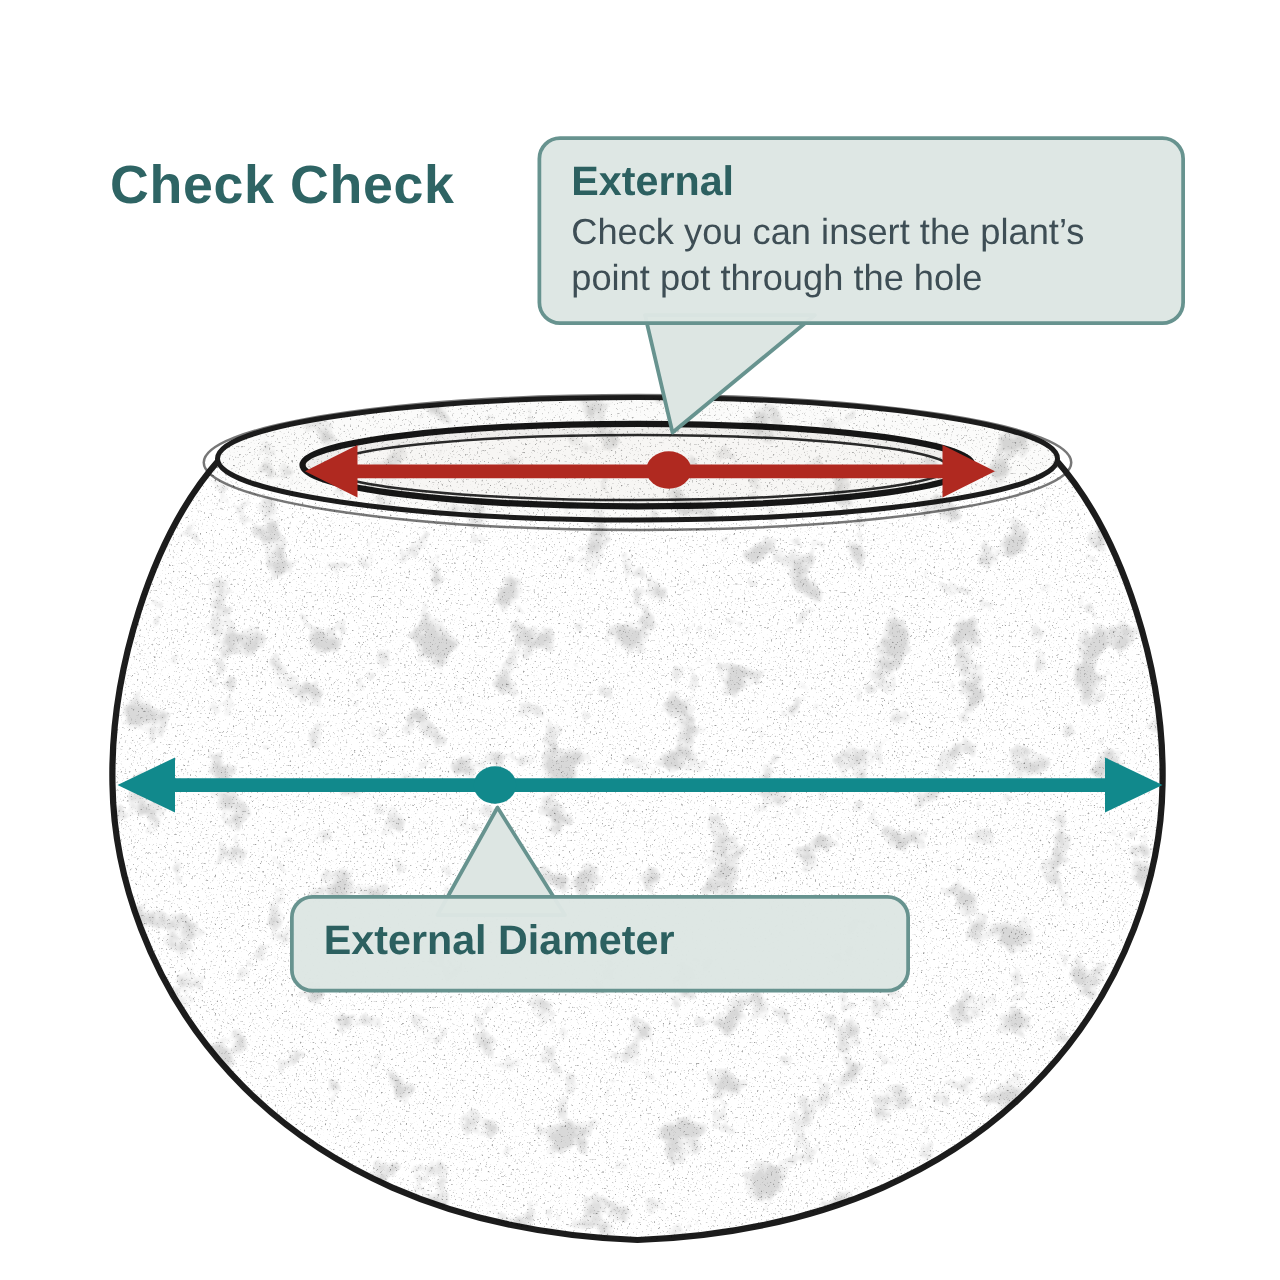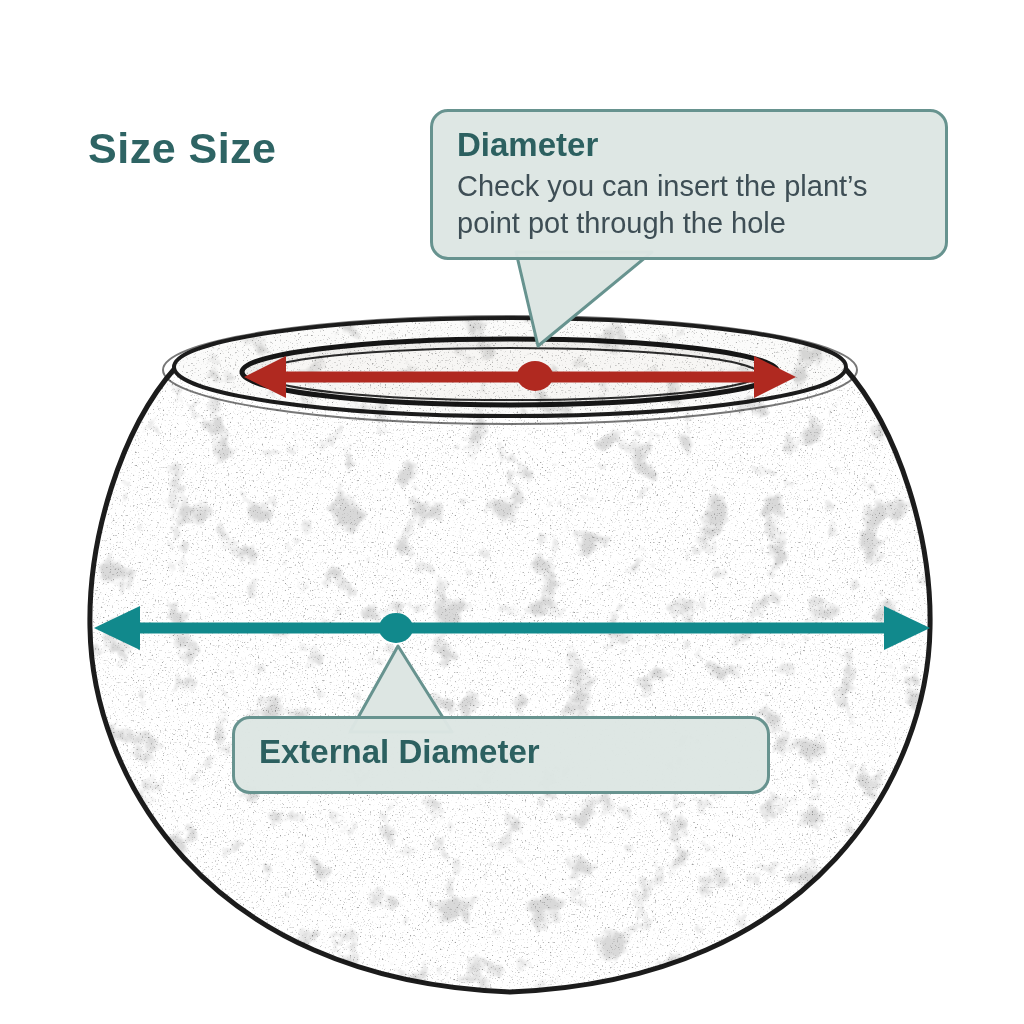--- a/index.html
+++ b/index.html
@@ -15,21 +15,21 @@
   }
   .callout{
     position:absolute;
     background:rgba(221,230,227,0.97);
     border:3px solid #67938f;
     border-radius:18px;
     padding:12px 24px 16px 24px;
     box-sizing:border-box;
   }
   .callout-opening{left:430px;top:109px;width:518px;}
-  .callout-external{left:232px;top:716px;width:538px;}
+  .callout-external{left:232px;top:716px;width:496px;}
   .callout-heading{
     font-size:33px;font-weight:700;color:#2c6060;margin:2px 0 4px 0;
   }
   .callout-body{
     font-size:29px;color:#3e4e55;line-height:1.26;
   }
 </style>
 </head>
 <body>
 
@@ -73,25 +73,25 @@
 
     <g>
       <line x1="136" y1="628" x2="888" y2="628" stroke-width="11" stroke="#11898c"></line>
       <polygon points="94,628 140,606 140,650" fill="#11898c"></polygon>
       <polygon points="930,628 884,606 884,650" fill="#11898c"></polygon>
       <ellipse cx="396" cy="628" rx="17" ry="15" fill="#11898c"></ellipse>
     </g>
   </svg>
 
   <div class="title">
-    <div>Size Size</div>
+    <div>Check Check</div>
   </div>
 
   <div class="callout callout-opening">
-    <div class="callout-heading">Diameter</div>
+    <div class="callout-heading">External</div>
     <div class="callout-body">Check you can insert the plant’s point pot through the hole</div>
   </div>
 
   <div class="callout callout-external">
     <div class="callout-heading">External Diameter</div>
   </div>
 
 </div>
 
 </body></html>

